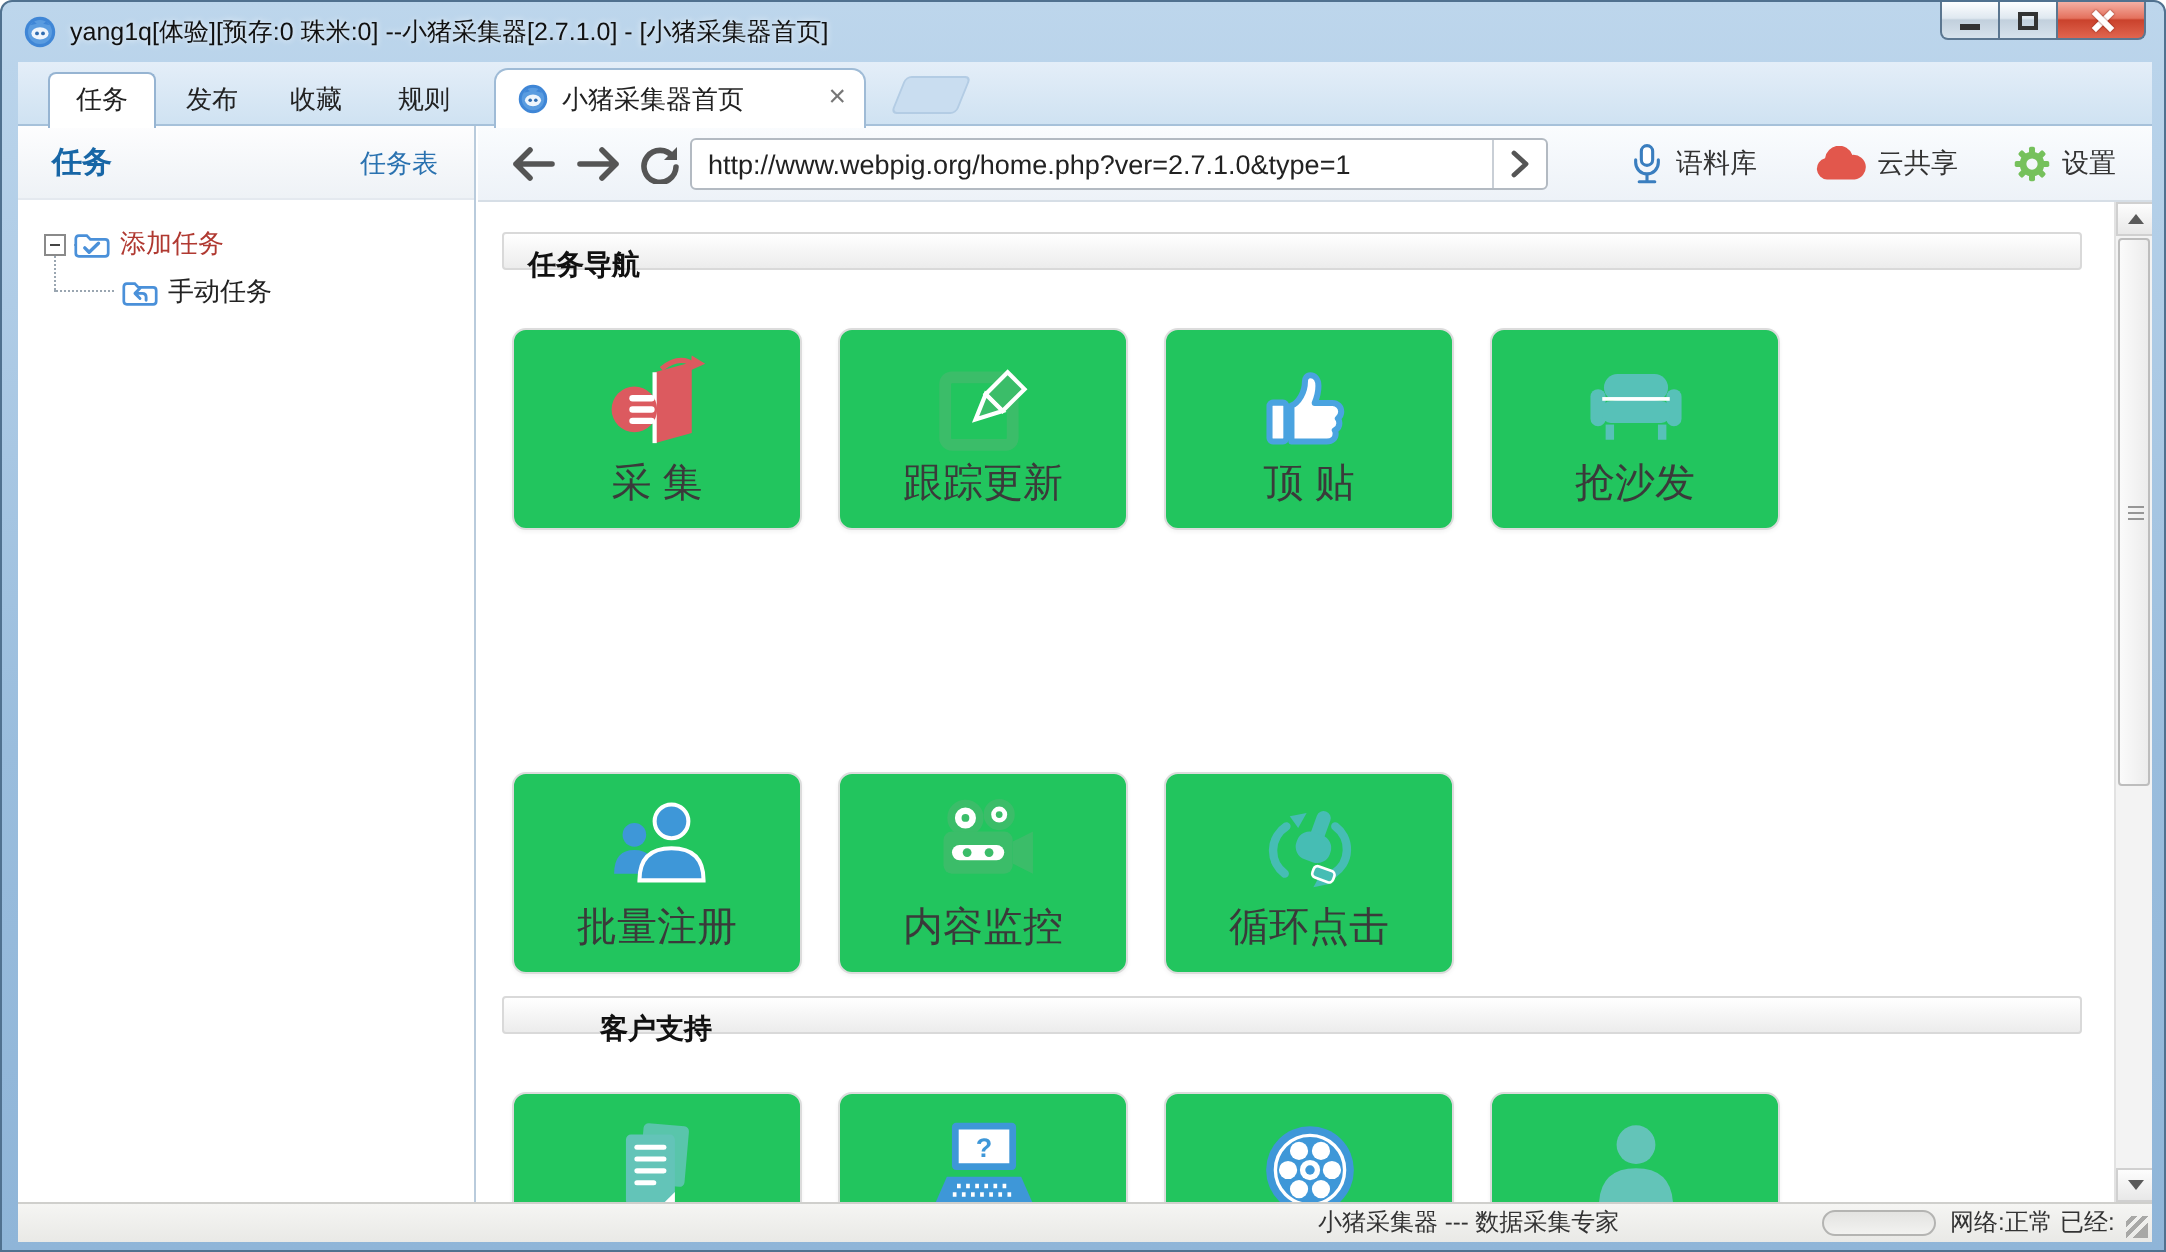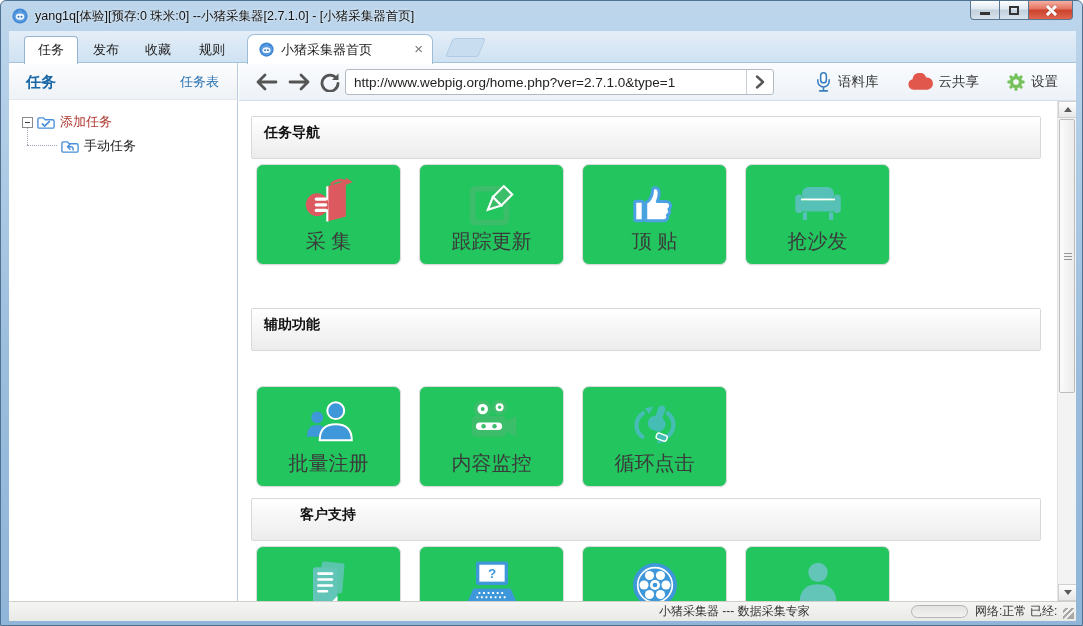--- a/index.html
+++ b/index.html
@@ -74,21 +74,21 @@
     border:1px solid #b3bac2; border-radius:3px; }
   .urlbox input { position:absolute; left:0; top:0; width:398px; height:24px; border:none; outline:none;
     padding:0 8px; font-size:13.5px; color:#222; font-family:inherit; background:transparent; }
   .go-btn { position:absolute; right:0; top:0; width:27px; height:24px; border-left:1px solid #c9cfd6;
     display:flex; align-items:center; justify-content:center; cursor:default; }
   .tool-right { position:absolute; right:18px; top:0; height:38px; display:flex; align-items:center; gap:28px; }
   .tool-item { display:flex; align-items:center; gap:6px; font-size:13.5px; color:#333; cursor:default; }
 
   
   .content { position:absolute; left:230px; top:70px; width:837px; height:500px; background:#fff; overflow:hidden; }
-  .section-header { position:absolute; left:12px; width:790px; height:43px;
+  .section-header { position:absolute; left:12px; width:790px; height:19px;
     background:linear-gradient(#ffffff,#ececec); border:1px solid #d9d9d9; border-radius:2px;
     font-size:14px; font-weight:bold; color:#111; line-height:31px; padding-left:12px; }
   .sh0 { top:15px; } .sh1 { top:207px; } .sh2 { top:397px;padding-left:48px; }
   .card { position:absolute; width:145px; height:101px; background:#22c55e; border:1px solid #dcdcdc;
     border-radius:7px; box-shadow:0 1px 2px rgba(0,0,0,.05); cursor:default; }
   .row0 .card { top:63px; } .row1 .card { top:255px;margin-top:30px; } .row2 .card { top:445px; }
   .c0 { left:17px; } .c1 { left:180px; } .c2 { left:343px; } .c3 { left:506px; }
   .card svg.big { position:absolute; left:50%; top:11px; transform:translateX(-50%); width:54px; height:54px; }
   .card-label { position:absolute; left:0; right:0; bottom:9px; text-align:center; font-size:20px; color:#3a3a3a; }
 
@@ -304,21 +304,20 @@
               <rect x="12" y="29" width="40" height="13" rx="5"></rect>
               <rect x="14" y="43" width="5" height="9"></rect>
               <rect x="45" y="43" width="5" height="9"></rect>
             </g>
             <rect x="12" y="26.7" width="40" height="2.2" fill="#fff"></rect>
           </svg>
           <div class="card-label">抢沙发</div>
         </div>
       </div>
 
-      <div class="section-header sh1">辅助功能</div>
       <div class="row1">
         <div class="card c0">
           <svg class="big" viewBox="0 0 64 64">
             <g fill="#3e97d8">
               <circle cx="18" cy="23" r="7"></circle>
               <path d="M6 46 q0-14 12-14 q12 0 12 14 z"></path>
               <circle cx="40" cy="15" r="10" stroke="#fff" stroke-width="2.4"></circle>
               <path d="M21 50 q0-19 19-19 q19 0 19 19 z" stroke="#fff" stroke-width="2.4"></path>
             </g>
           </svg>

